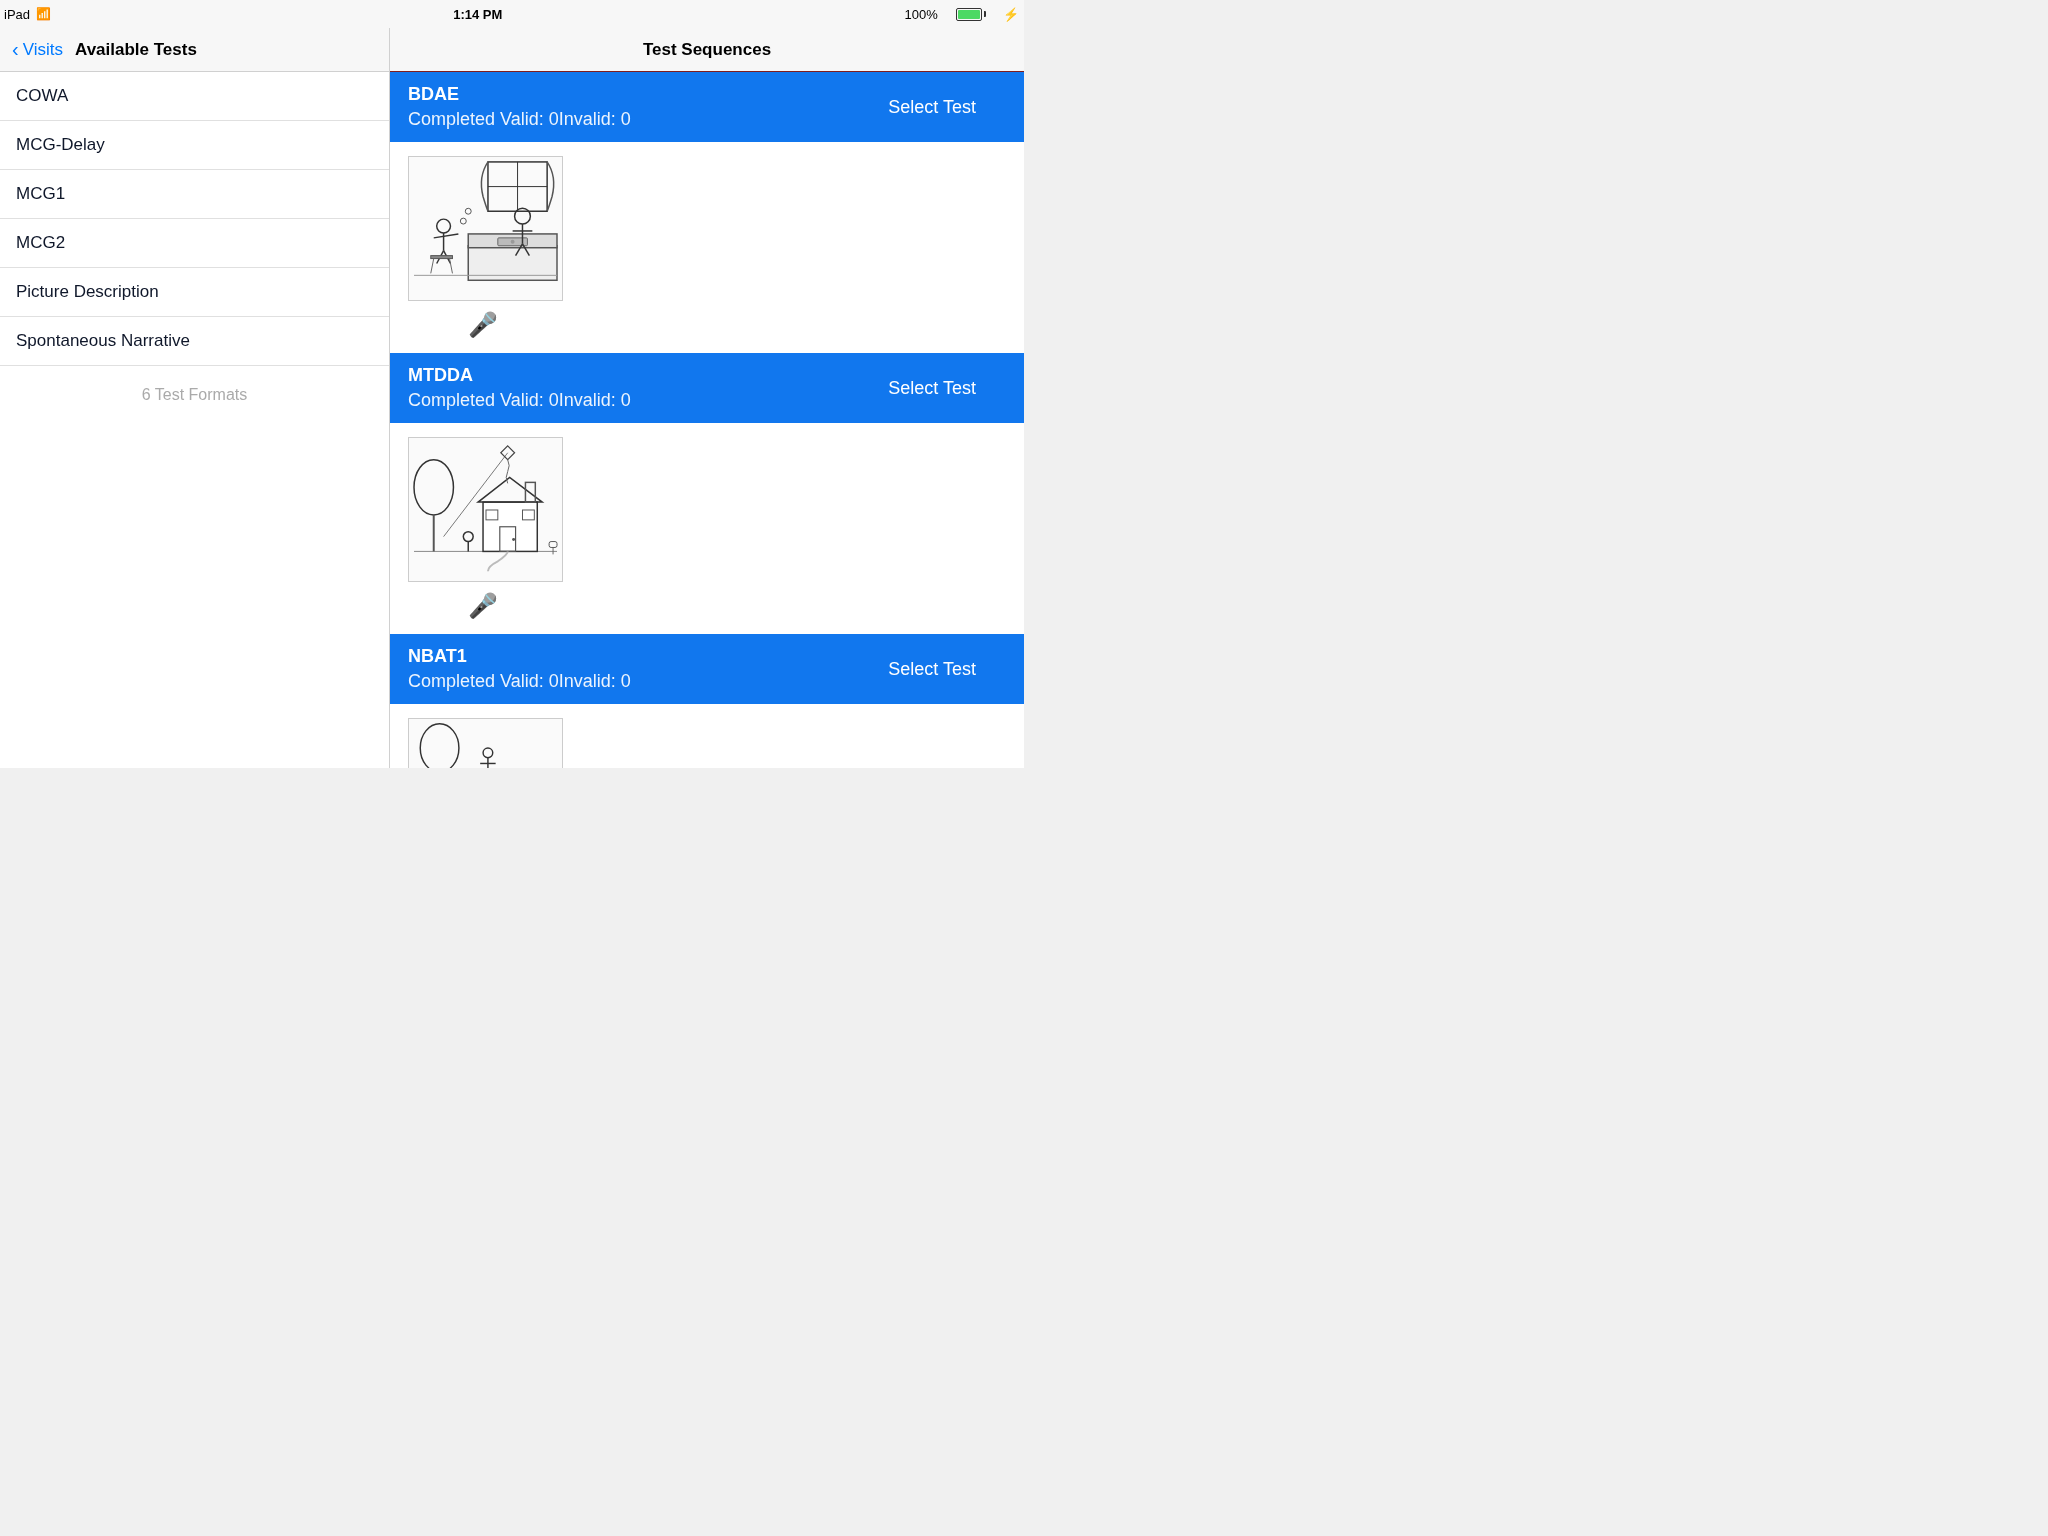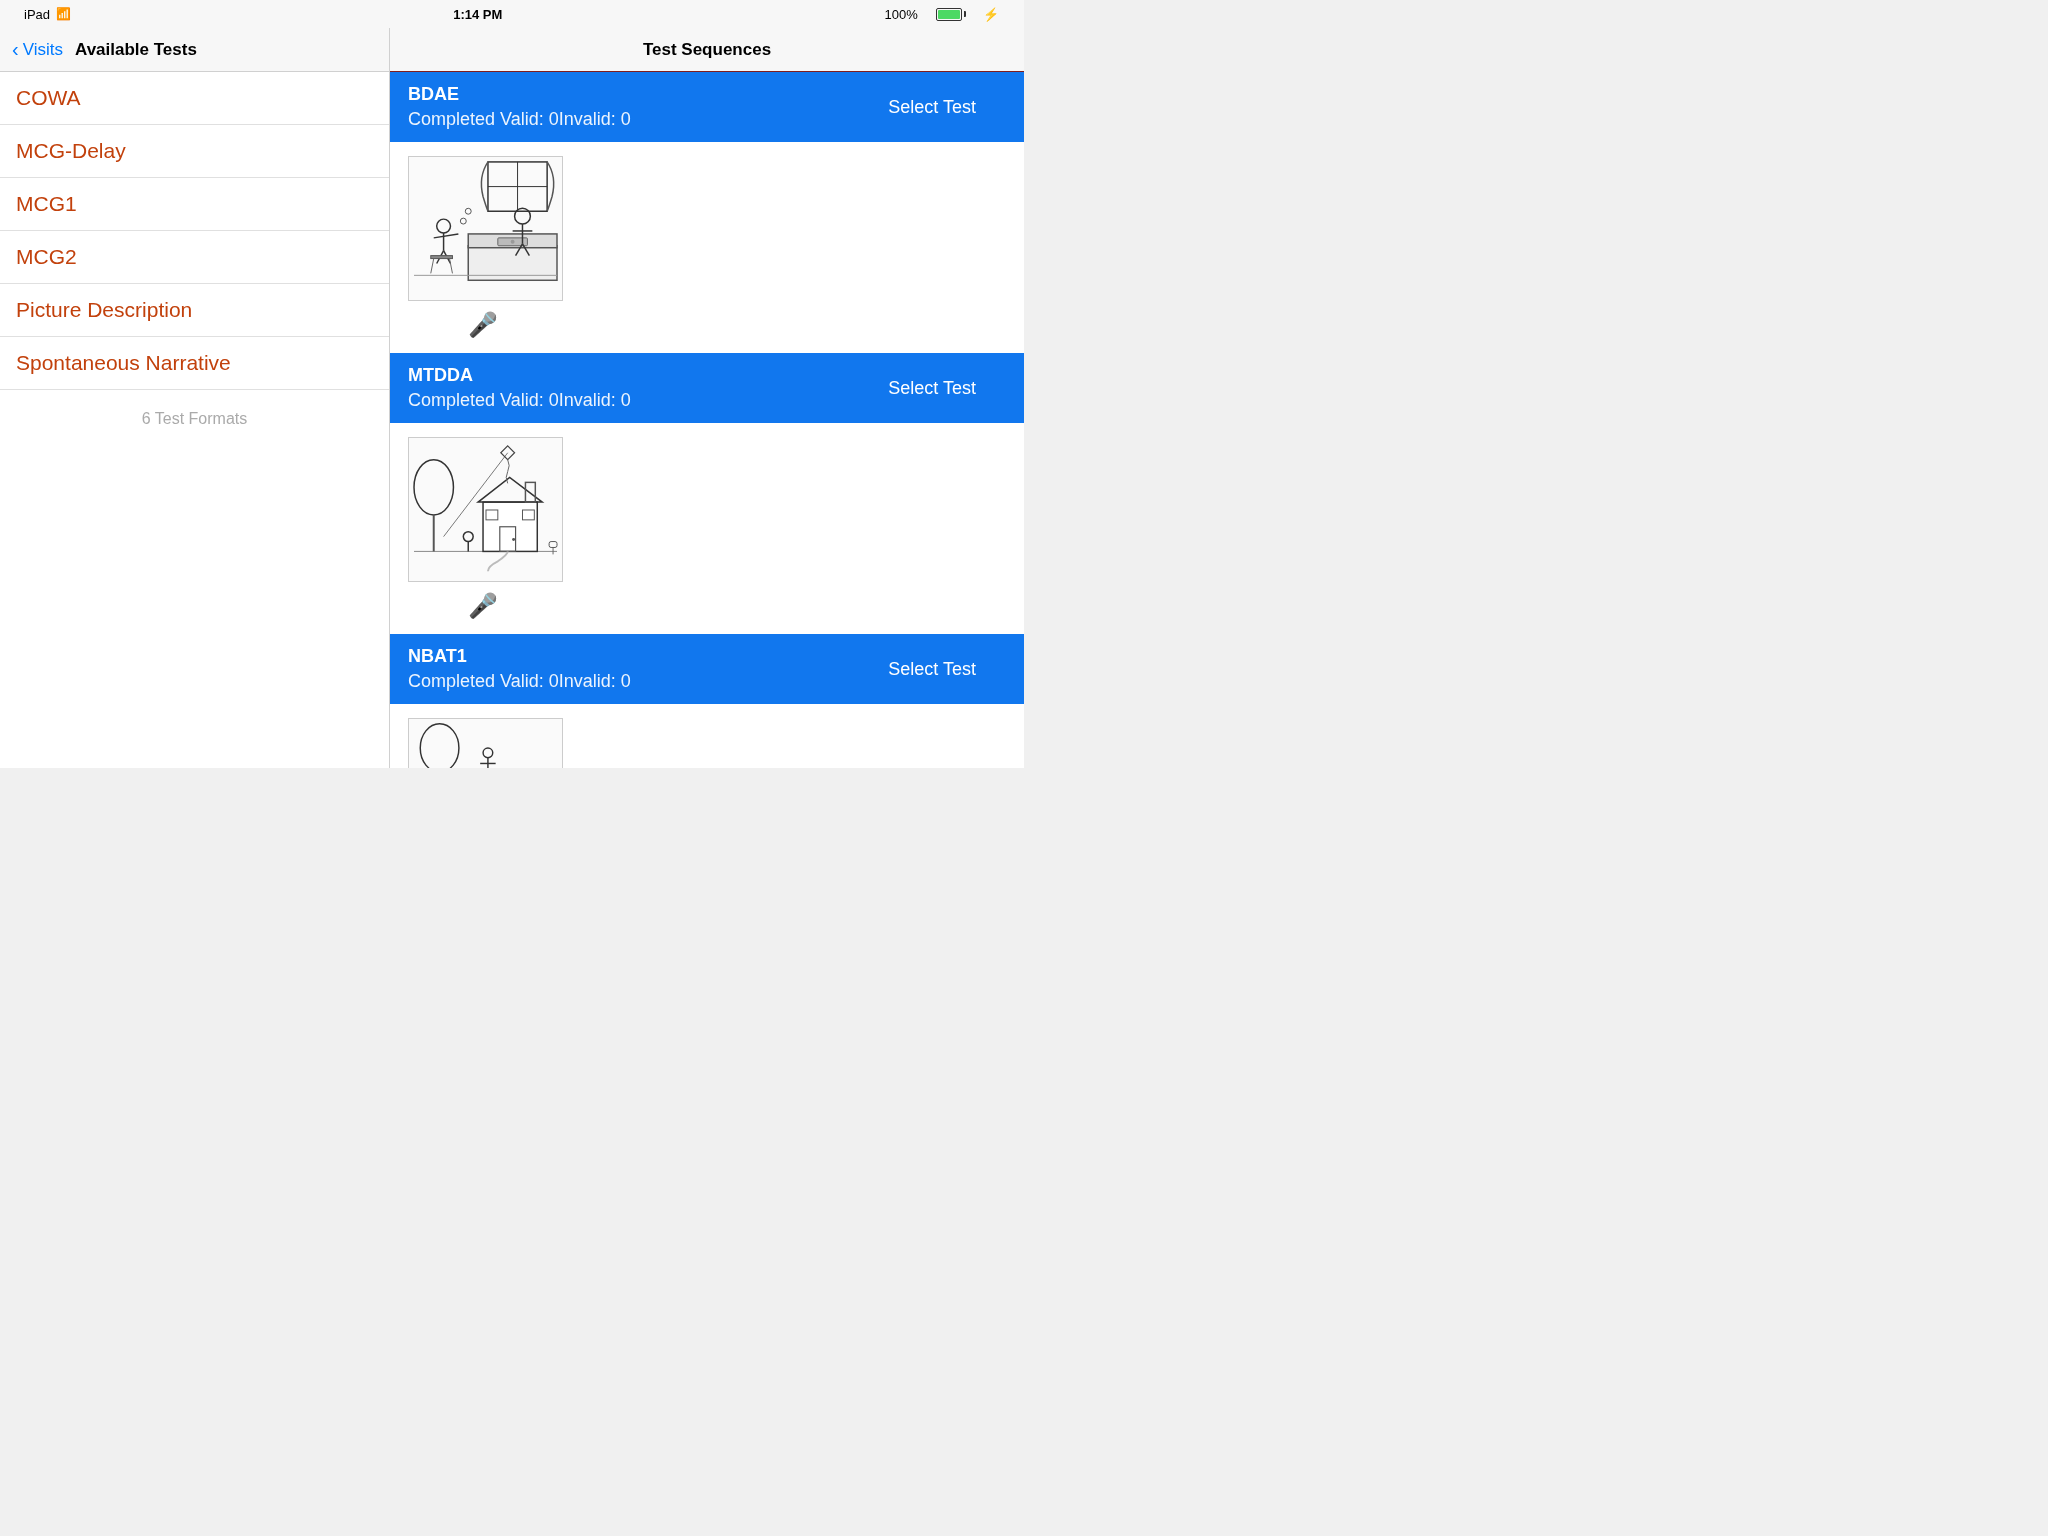--- a/index.html
+++ b/index.html
@@ -1,21 +1,21 @@
 <!DOCTYPE html>
 <html><head>
   <meta charset="utf-8">
   <style>
     * { margin: 0; padding: 0; box-sizing: border-box; }
     body { font-family: -apple-system, 'Helvetica Neue', Arial, sans-serif; background: #f0f0f0; width: 1024px; height: 768px; overflow: hidden; font-size: 16px; }
 
     
     .status-bar {
       display: flex; align-items: center; justify-content: space-between;
-      background: #f7f7f7; height: 28px; padding: 0 24px; font-size: 13px; font-weight: 500;
+      background: #f7f7f7; height: 28px; padding: 0 4px; font-size: 13px; font-weight: 500;
     }
     .status-left { display: flex; align-items: center; gap: 6px; }
     .status-center { font-weight: 600; }
     .status-right { display: flex; align-items: center; gap: 18px; }
     .wifi-icon { font-size: 12px; }
     .battery-bar {
       display: inline-flex; align-items: center; gap: 2px; font-size: 12px;
     }
     .battery-rect {
       width: 26px; height: 13px; border: 1.5px solid #333; border-radius: 2px; position: relative; padding: 1px;
@@ -44,21 +44,21 @@
     .main-layout {
       display: flex; height: calc(768px - 28px - 44px);
     }
 
     
     .sidebar {
       width: 390px; background: #fff; border-right: 1px solid #d0d0d0; overflow-y: auto; flex-shrink: 0;
     }
     .sidebar-item {
       display: flex; align-items: center; padding: 14px 16px;
-      border-bottom: 1px solid #e0e0e0; font-size: 21px; color: #c2410c; cursor: pointer;
+      border-bottom: 1px solid #e0e0e0; font-size: 17px; color: #0f172a; cursor: pointer;
     }
     .sidebar-item:last-of-type { border-bottom: none; }
     .sidebar-footer {
       text-align: center; color: #aaa; font-size: 16px; padding: 20px 0;
     }
 
     
     .content-area {
       flex: 1; overflow-y: auto; background: #f0f0f0;
     }

